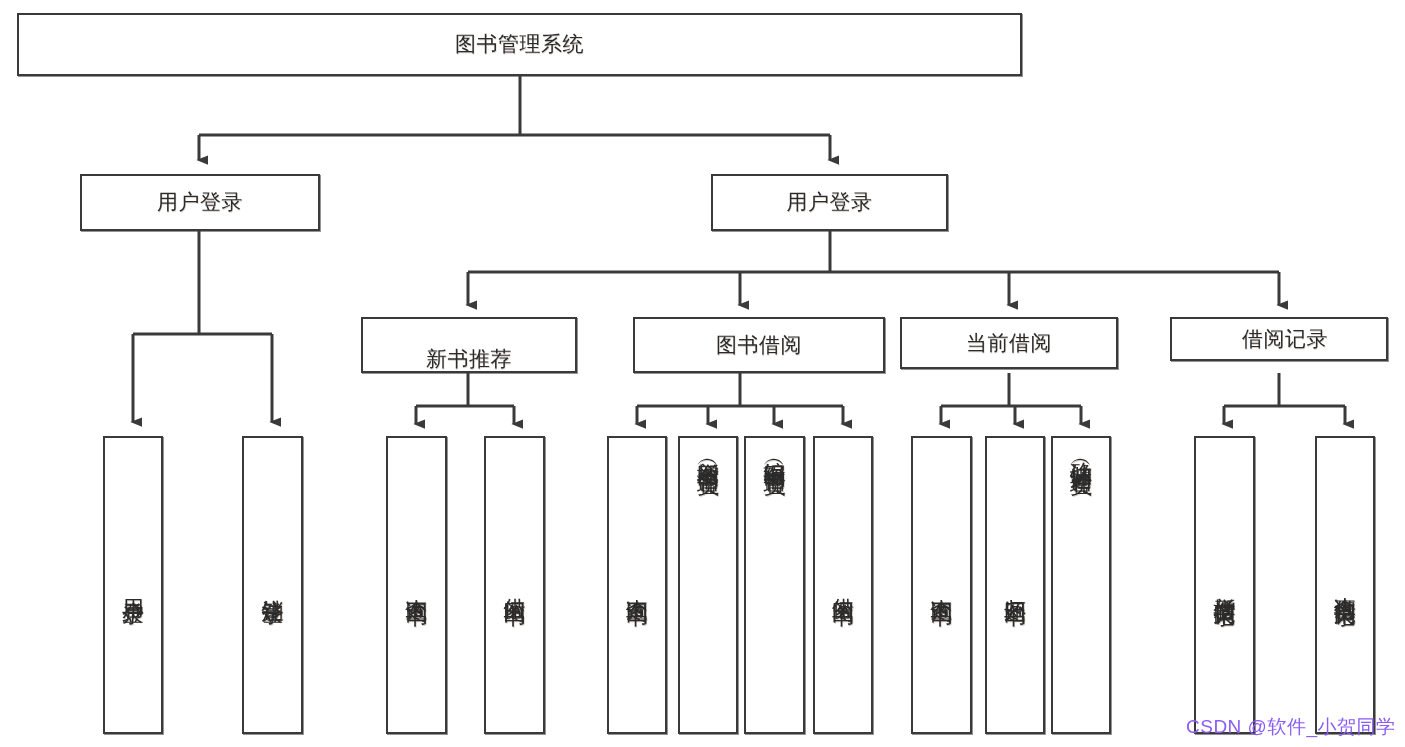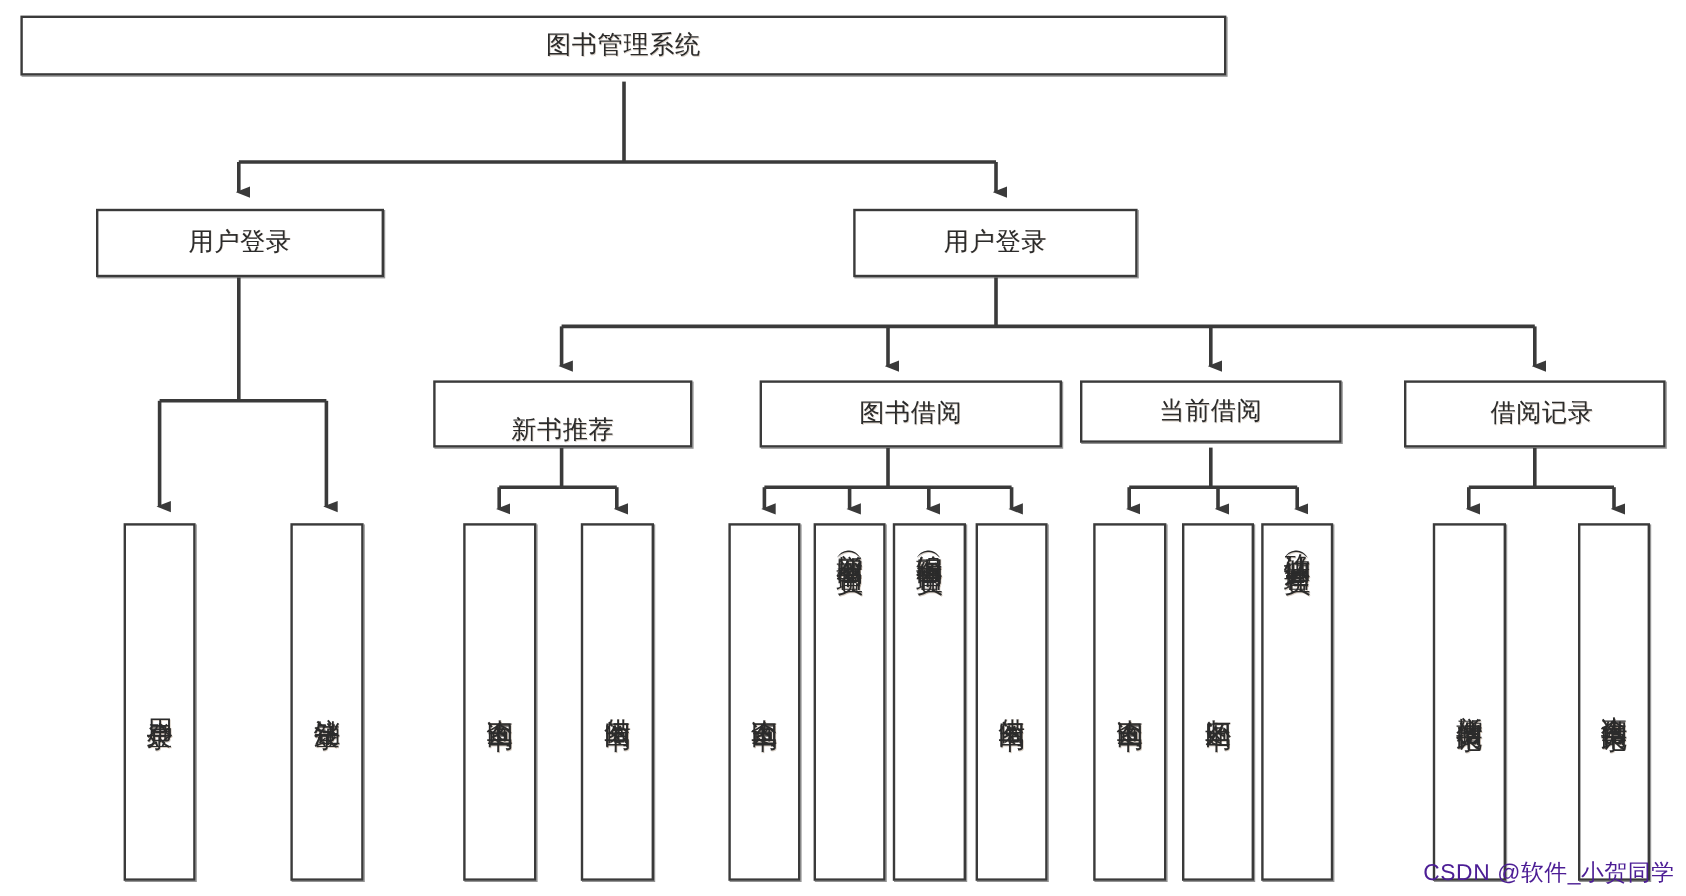--- a/index.html
+++ b/index.html
@@ -59,21 +59,21 @@
   }
   .node.leaf.centered {
     align-items: center;
     padding-top: 0;
   }
   .watermark {
     position: absolute;
     left: 1186px;
     top: 714px;
     font-size: 19px;
-    color: #4c1d95;
+    color: #8b5cf6;
     white-space: nowrap;
     letter-spacing: 0.5px;
     font-family: "Liberation Sans", "DejaVu Sans", sans-serif;
   }
 </style>
 </head>
 <body>
 
 <div id="canvas">
 
@@ -121,41 +121,41 @@
       <path d="M1015,406 L1015,424" marker-end="url(#arrow)"></path>
       <path d="M1081,406 L1081,424" marker-end="url(#arrow)"></path>
 
       <path d="M1279,373 L1279,406"></path>
       <path d="M1224,406 L1345,406"></path>
       <path d="M1224,406 L1224,424" marker-end="url(#arrow)"></path>
       <path d="M1345,406 L1345,424" marker-end="url(#arrow)"></path>
     </g>
   </svg>
 
-  <div class="node" id="node-root" style="left: 17px; top: 13px; width: 1005px; height: 50px;">
+  <div class="node" id="node-root" style="left: 17px; top: 13px; width: 1005px; height: 63px;">
     <span class="label">图书管理系统</span>
   </div>
 
   <div class="node" id="node-l2-0" style="left: 80px; top: 174px; width: 240px; height: 57px;">
     <span class="label">用户登录</span>
   </div>
   <div class="node" id="node-l2-1" style="left: 711px; top: 174px; width: 237px; height: 57px;">
     <span class="label">用户登录</span>
   </div>
 
   <div class="node" id="node-l3-0" style="left: 361px; top: 317px; width: 216px; height: 56px; align-items: flex-end;">
     <span class="label">新书推荐</span>
   </div>
   <div class="node" id="node-l3-1" style="left: 633px; top: 317px; width: 252px; height: 56px; text-align: center;">
     <span class="label">图书借阅</span>
   </div>
   <div class="node" id="node-l3-2" style="left: 900px; top: 317px; width: 218px; height: 52px;">
     <span class="label">当前借阅</span>
   </div>
-  <div class="node" id="node-l3-3" style="left: 1170px; top: 317px; width: 218px; height: 56px; padding-left: 12px;">
+  <div class="node" id="node-l3-3" style="left: 1170px; top: 317px; width: 218px; height: 44px; padding-left: 12px;">
     <span class="label">借阅记录</span>
   </div>
 
   <div class="node leaf centered" id="node-leaf-0" style="left: 103px; top: 436px; width: 60px; height: 298px;">
     <span class="label">用户登录</span>
   </div>
   <div class="node leaf centered" id="node-leaf-1" style="left: 242px; top: 436px; width: 61px; height: 298px;">
     <span class="label">注销登录</span>
   </div>
   <div class="node leaf centered" id="node-leaf-2" style="left: 386px; top: 436px; width: 61px; height: 298px;">

